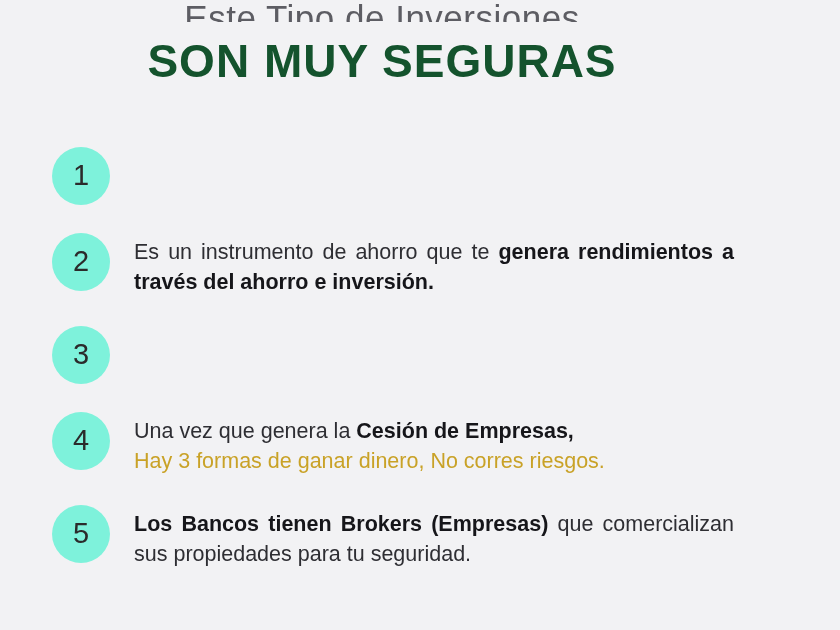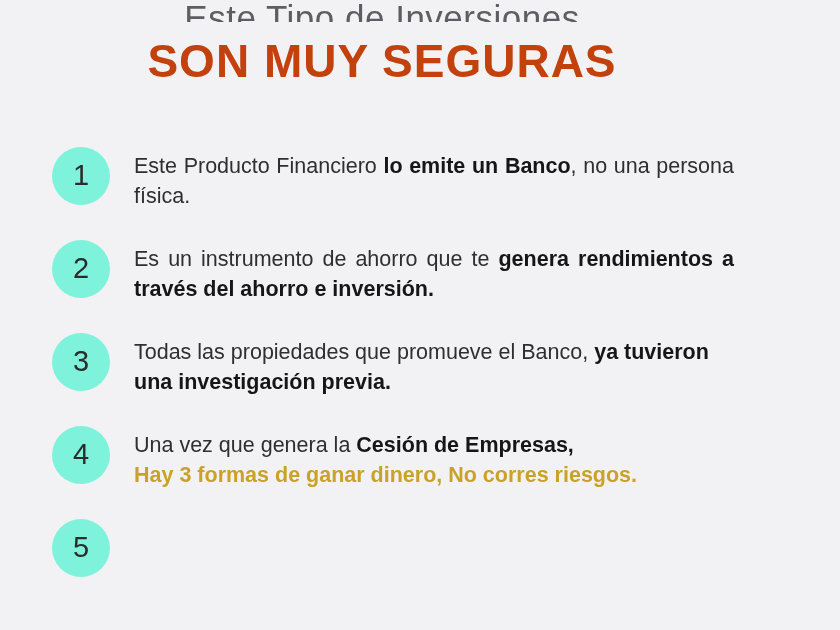--- a/index.html
+++ b/index.html
@@ -30,21 +30,21 @@
     letter-spacing: 0.5px;
     line-height: 1.0;
     margin: 0;
     height: 22px;
     overflow: hidden;
     font-weight: 400;
   }
   .heading-main {
     font-size: 46px;
     font-weight: bold;
-    color: #c2410c;
+    color: #14532d;
     letter-spacing: 1px;
     margin: 14px 0 0 0;
     line-height: 1.1;
   }
   .list {
     margin: 58px 0 0 0;
     padding: 0 30px 0 52px;
     list-style: none;
   }
   .item {
@@ -71,53 +71,52 @@
     color: #2e2e33;
     line-height: 1.42;
     padding-top: 6px;
     max-width: 640px;
   }
   .text b {
     font-weight: bold;
     color: #16161a;
   }
   .text .gold {
-    font-weight: bold;
+    font-weight: normal;
     color: #c9a227;
   }
   .just {
     text-align: justify;
     text-justify: inter-word;
   }
 </style>
 </head>
 <body>
 
 <div class="slide">
 
   <div class="heading-block">
     <div class="heading-top">Este Tipo de Inversiones</div>
     <div class="heading-main">SON MUY SEGURAS</div>
   </div>
 
   <ul class="list">
     <li class="item">
       <span class="bullet">1</span>
-      <span class="text just"><span>Este  Producto  Financiero  </span><b>lo  emite  un  Banco</b><span>, no una persona física.</span></span>
     </li>
     <li class="item">
       <span class="bullet">2</span>
       <span class="text just"><span>Es  un  instrumento  de  ahorro  que  te  </span><b>genera rendimientos a través del ahorro e inversión.</b></span>
     </li>
     <li class="item">
       <span class="bullet">3</span>
-      <span class="text"><span>Todas las propiedades que promueve el Banco, </span><b>ya tuvieron una investigación previa.</b></span>
     </li>
     <li class="item">
       <span class="bullet">4</span>
       <span class="text"><span>Una vez que genera la </span><b>Cesión de Empresas,</b><br><span class="gold">Hay 3 formas de ganar dinero, No corres riesgos.</span></span>
     </li>
     <li class="item">
       <span class="bullet">5</span>
+      <span class="text just"><b>Los  Bancos  tienen  Brokers  (Empresas)  </b><span>que comercializan sus propiedades para tu seguridad.</span></span>
     </li>
   </ul>
 
 </div>
 
 </body></html>

